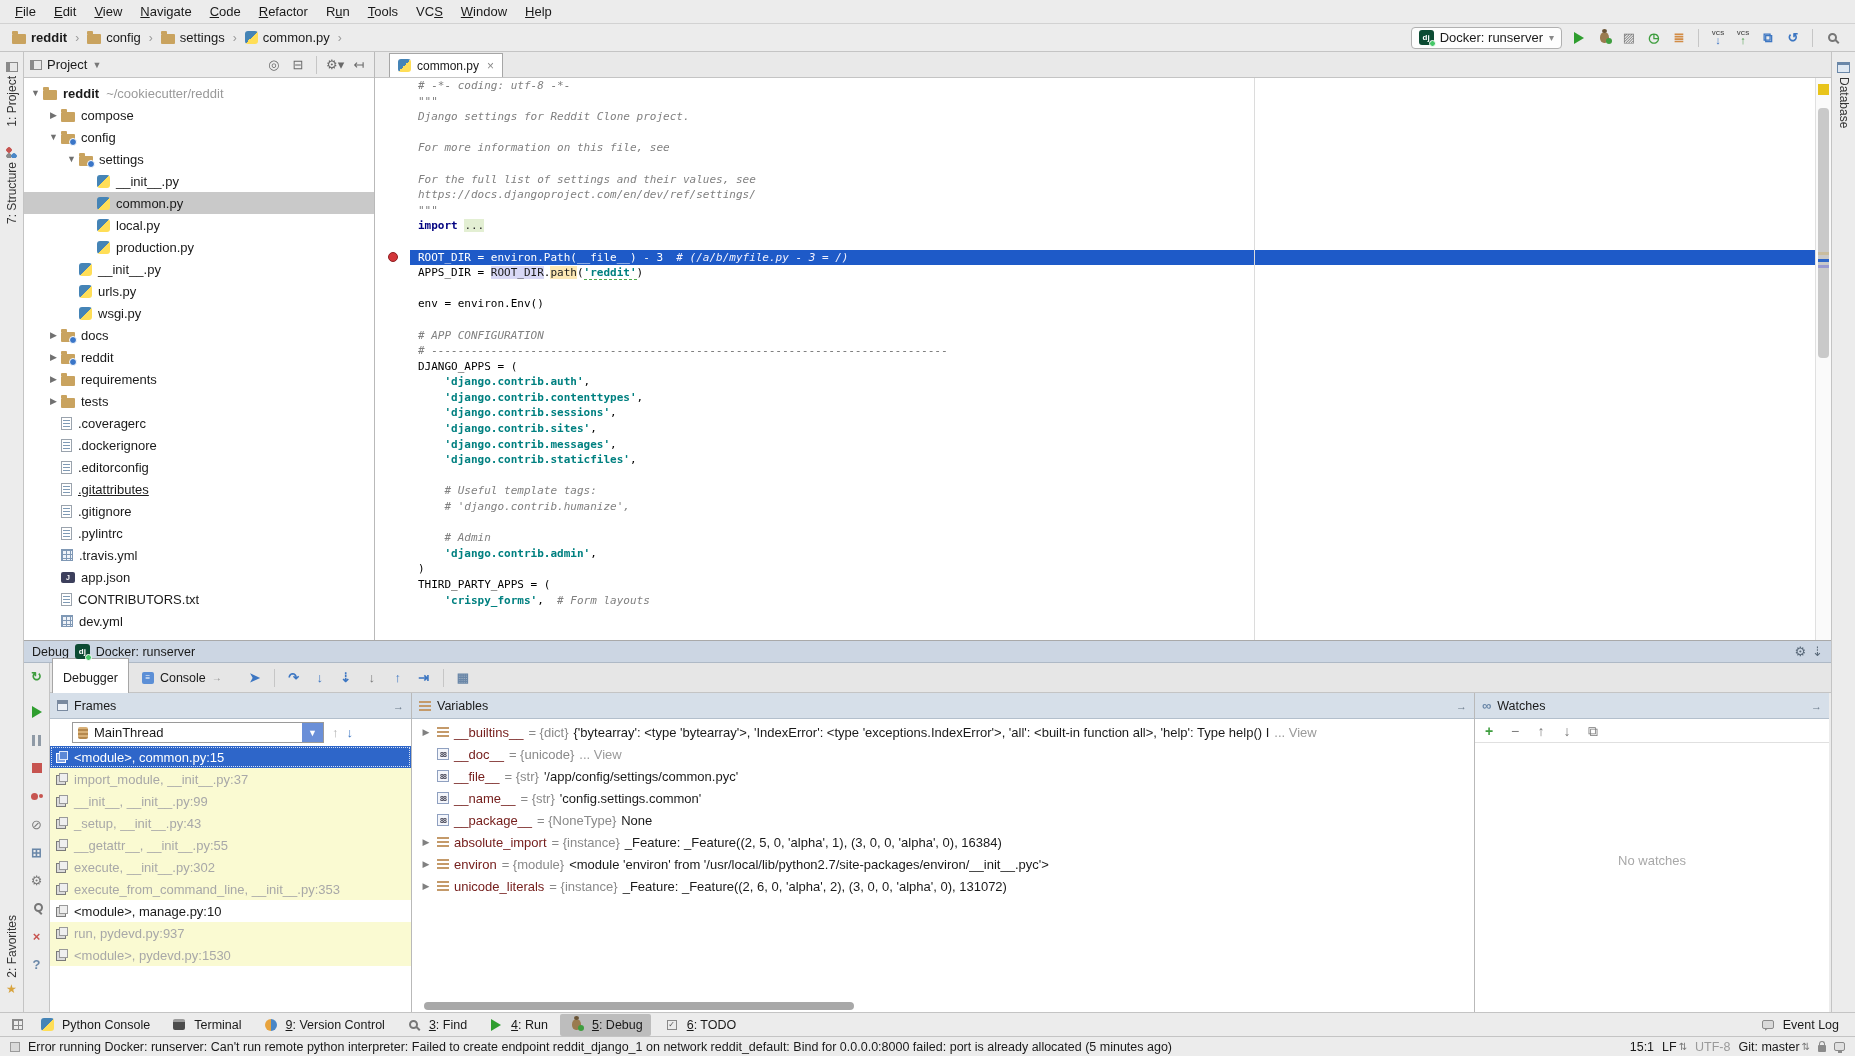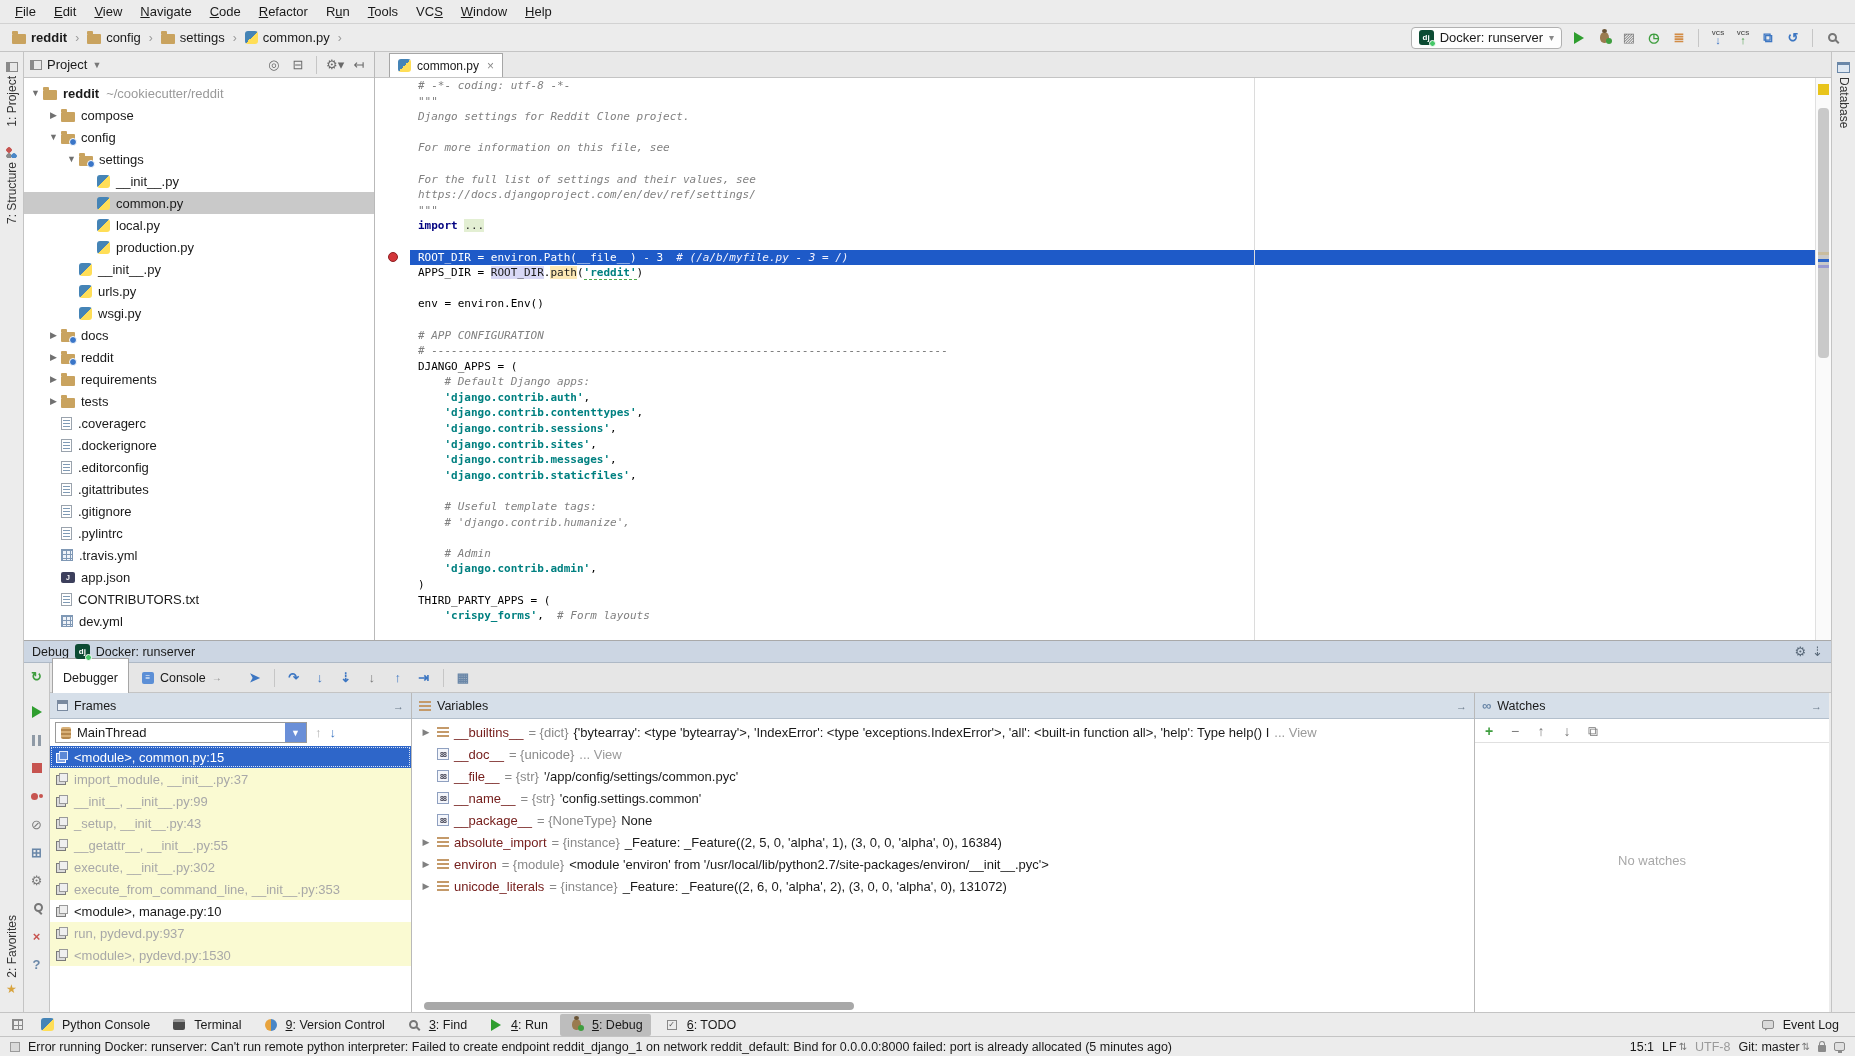--- a/index.html
+++ b/index.html
@@ -149,21 +149,21 @@
   #dbg-steps .ic { width:20px; }
   #dbg-content { position:absolute; top:52px; bottom:0; left:0; right:0; }
   #dbg-lefttools { position:absolute; top:-30px; bottom:0; left:0; width:26px; border-right:1px solid #c4c4c4; display:flex; flex-direction:column; align-items:center; gap:10px; padding-top:4px; background:#ececec; }
   .panel { position:absolute; top:0; bottom:0; background:#fff; }
   #frames-panel { left:26px; width:362px; border-right:1px solid #b9b9b9; }
   #vars-panel { left:388px; width:1063px; border-right:1px solid #b9b9b9; }
   #watches-panel { left:1451px; width:354px; }
   .panel-head { height:26px; background:#d6dfe9; border-bottom:1px solid #b3bfcc; display:flex; align-items:center; gap:6px; padding:0 7px; font-size:12.5px; }
   .panel-head .flex { flex:1; }
   .panel-head .pin-a { color:#6a7a8a; font-size:11px; }
-  #thread-row { display:flex; align-items:center; gap:8px; padding:3px 5px; }
+  #thread-row { display:flex; align-items:center; gap:8px; padding:3px 5px;margin-left:17px; }
   #thread-select { flex:none; width:252px; height:21px; background:#fff; border:1px solid #9a9a9a; display:flex; align-items:center; gap:6px; padding-left:5px; }
   #thread-select .flex { flex:1; }
   #thread-select .dd-btn { width:21px; height:19px; background:#6a8fd8; color:#fff; font-size:9px; display:flex; align-items:center; justify-content:center; }
   .updown { font-size:13px; font-weight:bold; }
   .updown.dis { color:#b0b0b0; }
   .updown.en { color:#3c76c2; }
   #frames-list .frame-row { height:22px; display:flex; align-items:center; gap:6px; padding-left:6px; white-space:nowrap; font-size:13px; cursor:default; }
   .frame-row.sel { background:#2e66c9; color:#fff; outline:1px dotted rgba(255,255,255,.8); outline-offset:-2px; }
   .frame-row.lib { background:#fafad2; color:#a8a8a8; }
   #vars-list { padding-top:2px; }
@@ -407,21 +407,21 @@
         <div class="tree-row" style="padding-left: 22px;">
           <span class="tr-arrow"></span>
           <span class="i-txt"></span>
           <span class="lbl">.dockerignore</span>
         </div>
         <div class="tree-row" style="padding-left: 22px; align-items: center;">
           <span class="tr-arrow"></span>
           <span class="i-txt"></span>
           <span class="lbl">.editorconfig</span>
         </div>
-        <div class="tree-row" style="padding-left: 22px;">
+        <div class="tree-row" style="padding-left: 22px; text-decoration: underline;">
           <span class="tr-arrow"></span>
           <span class="i-txt"></span>
           <span class="lbl">.gitattributes</span>
         </div>
         <div class="tree-row" style="padding-left: 22px;">
           <span class="tr-arrow"></span>
           <span class="i-txt"></span>
           <span class="lbl">.gitignore</span>
         </div>
         <div class="tree-row" style="padding-left: 22px;">
@@ -475,21 +475,20 @@
           <div class="code-line"><span class="gut"></span><span class="ct"><span class="c-k">import</span><span class="c-p"> </span><span class="c-f">...</span></span></div>
           <div class="code-line"><span class="gut"></span><span class="ct"></span></div>
           <div class="code-line exec"><span class="gut"><span class="bp-dot"></span></span><span class="ct"><span class="c-w">ROOT_DIR = environ.Path(__file__) - 3  </span><span class="c-wi"># (/a/b/myfile.py - 3 = /)</span></span></div>
           <div class="code-line"><span class="gut"></span><span class="ct"><span class="c-p">APPS_DIR = </span><span class="c-h1">ROOT_DIR</span><span class="c-p">.</span><span class="c-h2">path</span><span class="c-p">(</span><span class="c-su">'reddit'</span><span class="c-p">)</span></span></div>
           <div class="code-line"><span class="gut"></span><span class="ct"></span></div>
           <div class="code-line"><span class="gut"></span><span class="ct"><span class="c-p">env = environ.Env()</span></span></div>
           <div class="code-line"><span class="gut"></span><span class="ct"></span></div>
           <div class="code-line"><span class="gut"></span><span class="ct"><span class="c-c"># APP CONFIGURATION</span></span></div>
           <div class="code-line"><span class="gut"></span><span class="ct"><span class="c-c"># ------------------------------------------------------------------------------</span></span></div>
           <div class="code-line"><span class="gut"></span><span class="ct"><span class="c-p">DJANGO_APPS = (</span></span></div>
-          <div class="code-line"><span class="gut"></span><span class="ct"><span class="c-c">    # Default Django apps:</span></span></div>
           <div class="code-line"><span class="gut"></span><span class="ct"><span class="c-p">    </span><span class="c-s">'django.contrib.auth'</span><span class="c-p">,</span></span></div>
           <div class="code-line"><span class="gut"></span><span class="ct"><span class="c-p">    </span><span class="c-s">'django.contrib.contenttypes'</span><span class="c-p">,</span></span></div>
           <div class="code-line"><span class="gut"></span><span class="ct"><span class="c-p">    </span><span class="c-s">'django.contrib.sessions'</span><span class="c-p">,</span></span></div>
           <div class="code-line"><span class="gut"></span><span class="ct"><span class="c-p">    </span><span class="c-s">'django.contrib.sites'</span><span class="c-p">,</span></span></div>
           <div class="code-line"><span class="gut"></span><span class="ct"><span class="c-p">    </span><span class="c-s">'django.contrib.messages'</span><span class="c-p">,</span></span></div>
           <div class="code-line"><span class="gut"></span><span class="ct"><span class="c-p">    </span><span class="c-s">'django.contrib.staticfiles'</span><span class="c-p">,</span></span></div>
           <div class="code-line"><span class="gut"></span><span class="ct"></span></div>
           <div class="code-line"><span class="gut"></span><span class="ct"><span class="c-c">    # Useful template tags:</span></span></div>
           <div class="code-line"><span class="gut"></span><span class="ct"><span class="c-c">    # 'django.contrib.humanize',</span></span></div>
           <div class="code-line"><span class="gut"></span><span class="ct"></span></div>

